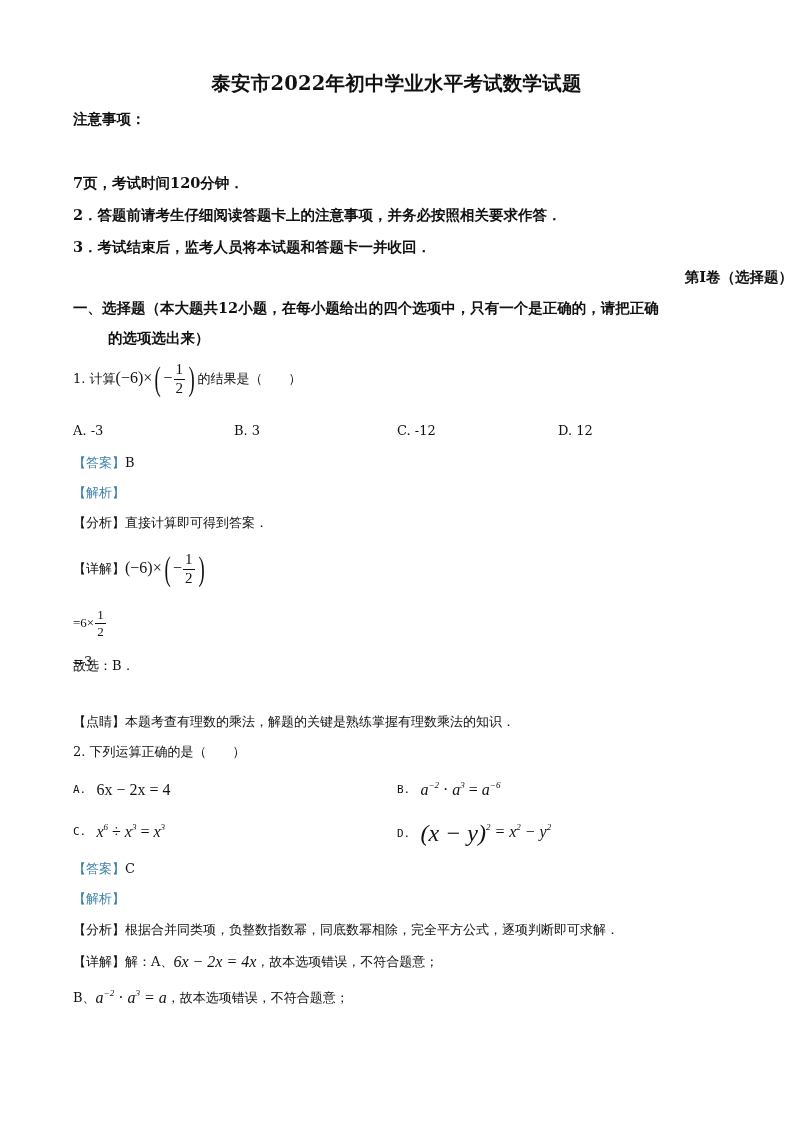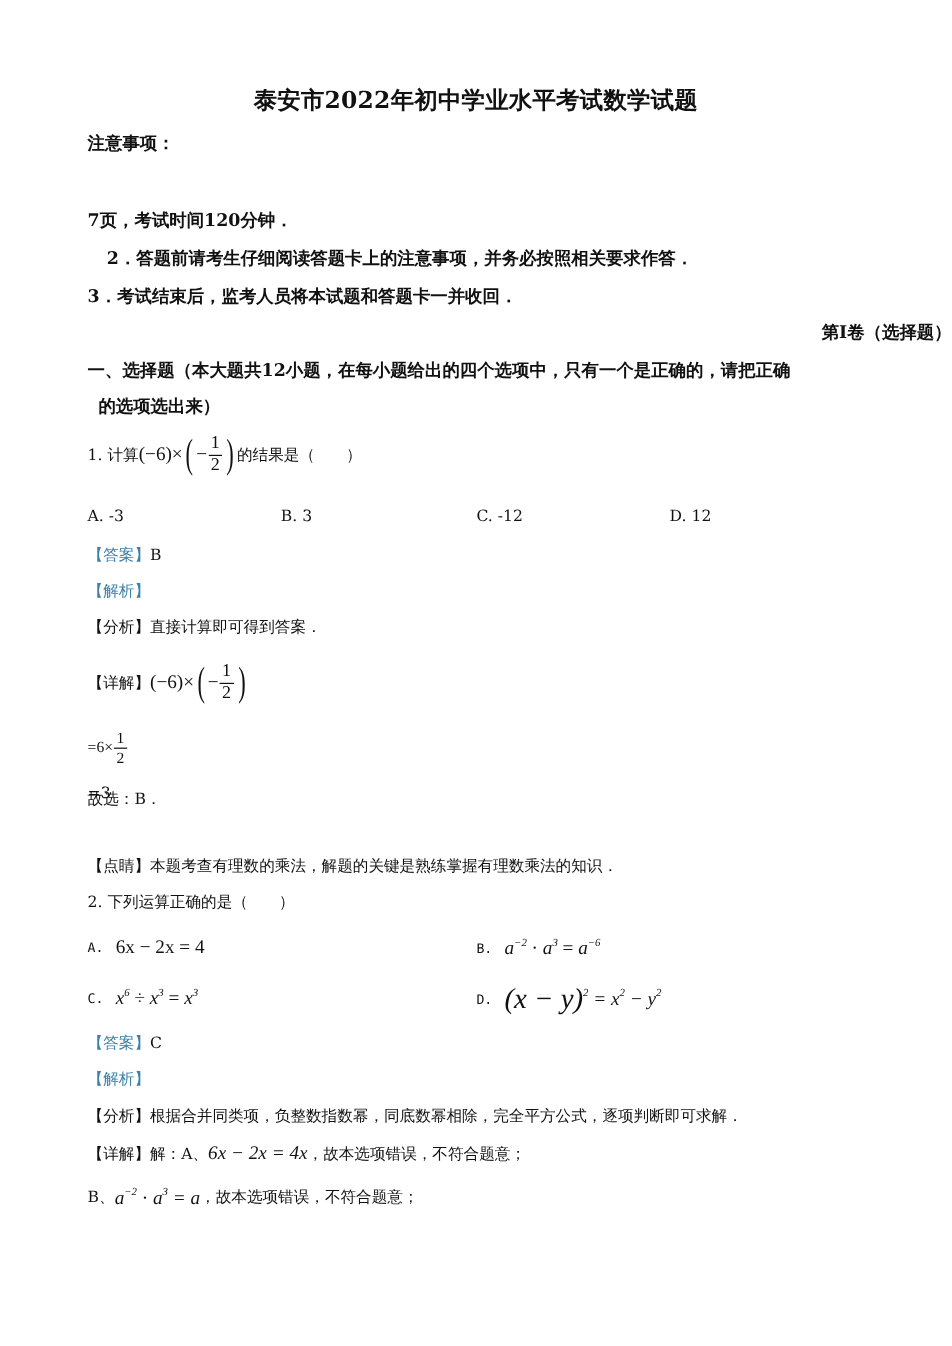--- a/index.html
+++ b/index.html
@@ -25,27 +25,27 @@
 </style>
 </head>
 <body>
 
 <div class="page">
 
   <div class="abs title">泰安市2022年初中学业水平考试数学试题</div>
 
   <div class="abs bold" style="left:73px; top:110px;">注意事项：</div>
   <div class="abs bold" style="left:73px; top:174px;">7页，考试时间120分钟．</div>
-  <div class="abs bold" style="left:73px; top:206px;margin-left:16px;">2．答题前请考生仔细阅读答题卡上的注意事项，并务必按照相关要求作答．</div>
+  <div class="abs bold" style="left:73px; top:206px;">2．答题前请考生仔细阅读答题卡上的注意事项，并务必按照相关要求作答．</div>
   <div class="abs bold" style="left:73px; top:238px;">3．考试结束后，监考人员将本试题和答题卡一并收回．</div>
 
   <div class="abs bold" style="left:0; width:793px; text-align:right; top:268px;">第Ⅰ卷（选择题）</div>
 
   <div class="abs bold" style="left:73px; top:299px;">一、选择题（本大题共12小题，在每小题给出的四个选项中，只有一个是正确的，请把正确</div>
-  <div class="abs bold" style="left:58px; top:329px;padding-left:24px;">的选项选出来）</div>
+  <div class="abs bold" style="left:84px; top:329px;padding-left:24px;">的选项选出来）</div>
 
   <div class="abs norm inline" style="left:73px; top:362px;">
     <span>1. 计算</span>
     <span class="math">
       <span>(−6)×</span><span class="paren-big">(</span><span>−</span><span class="frac">
           <span class="num">1</span>
           <span class="den">2</span>
         </span><span class="paren-big">)</span>
     </span>
     <span>的结果是（　　）</span>

